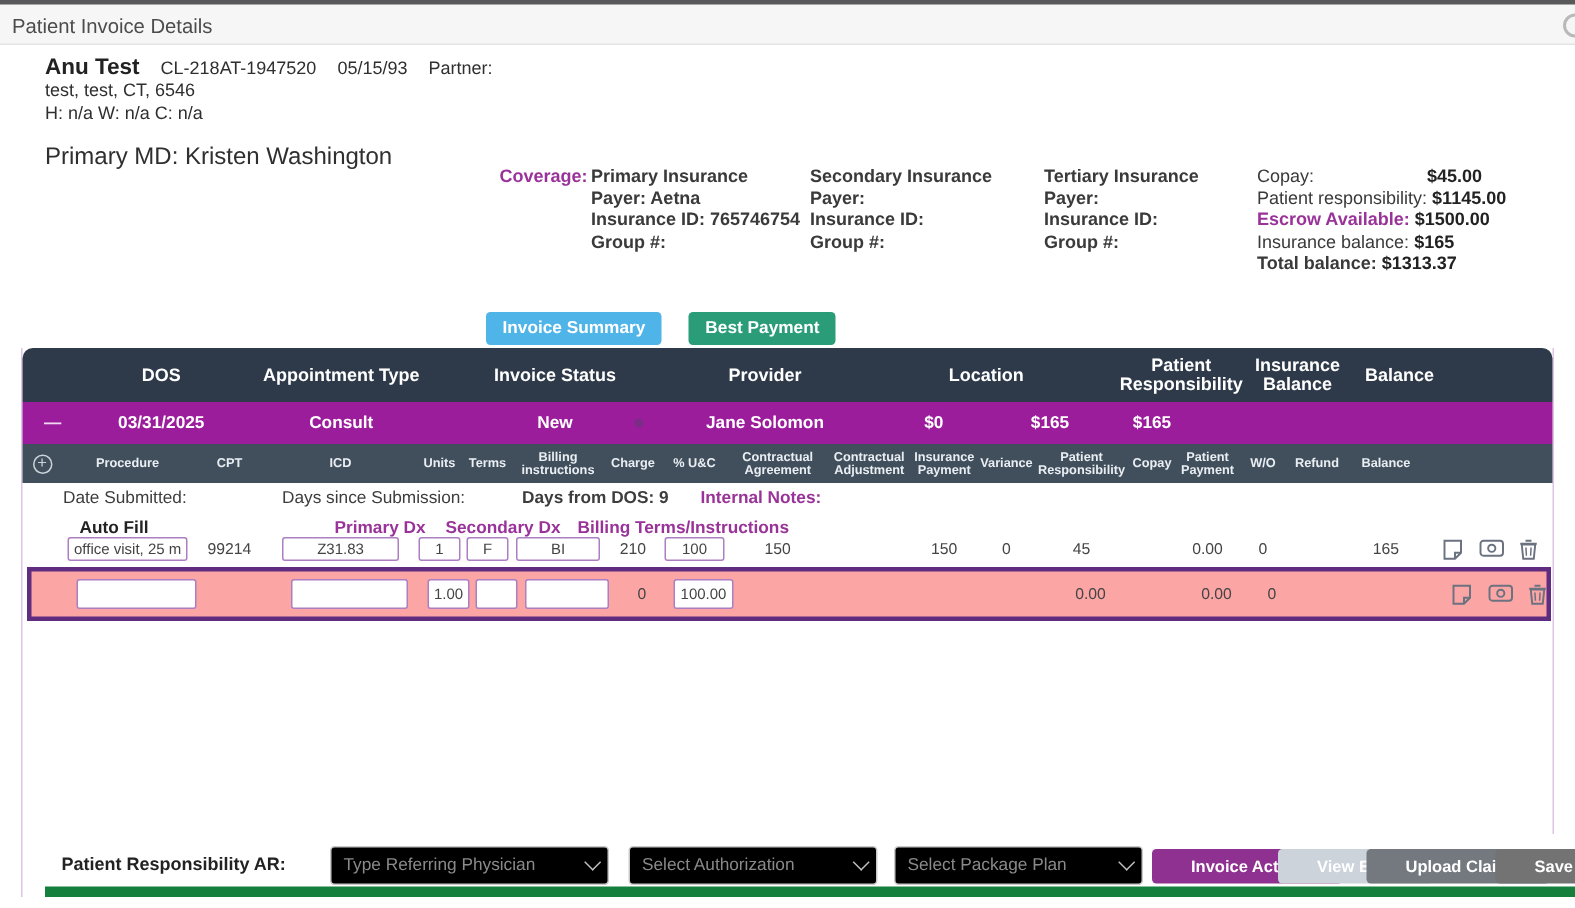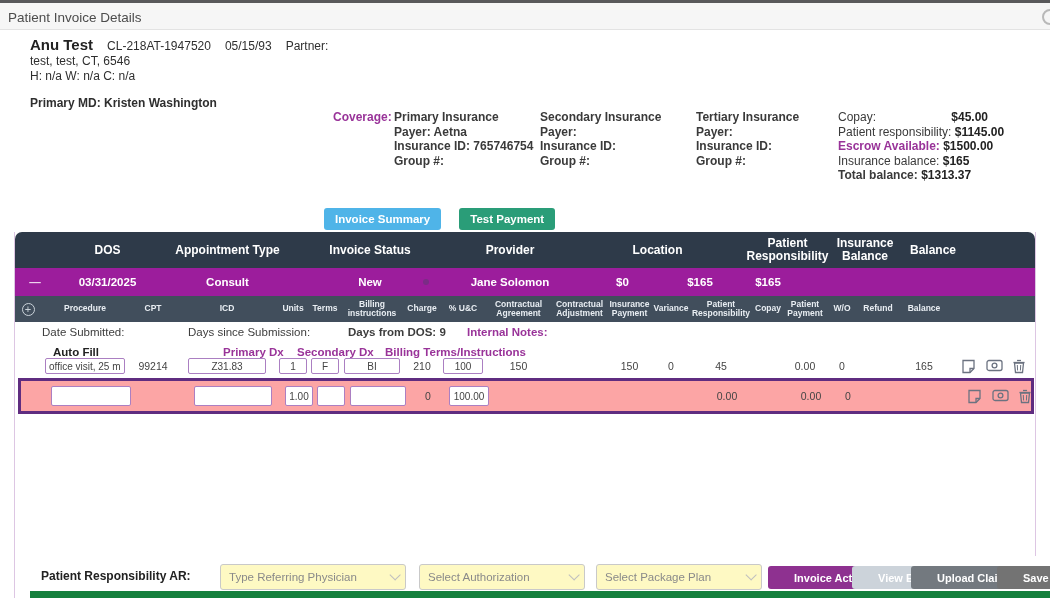--- a/index.html
+++ b/index.html
@@ -8,21 +8,21 @@
 
   
   .titlebar { position:absolute; left:0; top:0; width:1050px; height:30px; background:#f6f6f6; border-top:3px solid #59595b; border-bottom:1px solid #e3e3e3; }
   .titlebar .title { position:absolute; left:8px; top:7px; font-size:13.5px; color:#4c4c4c; }
   .partial-circle { position:absolute; right:-8px; top:6px; width:16px; height:16px; border:2px solid #b9b9b9; border-radius:50%; }
 
   
   .patient { position:absolute; left:30px; top:37px; font-size:12px; color:#2f2f2f; line-height:15px; }
   .patient .l1 { display:flex; align-items:baseline; gap:14px; }
   .pname { font-size:15px; font-weight:bold; color:#222; }
-  .pmd { position:absolute; left:30px; top:96px; font-size:12px; font-weight:bold; color:#2f2f2f; }
+  .pmd { position:absolute; left:30px; top:96px; font-size:16px; font-weight:normal; color:#2f2f2f; }
 
   
   .coverage-label { position:absolute; left:333px; top:110px; font-size:12px; font-weight:bold; color:#993399; }
   .plan { position:absolute; top:110px; width:145px; font-size:12px; font-weight:600; color:#3a3a3a; line-height:14.5px; }
   .plan.p1 { left:394px; } .plan.p2 { left:540px; } .plan.p3 { left:696px; }
   .fin { position:absolute; left:838px; top:110px; width:178px; font-size:12px; color:#3a3a3a; line-height:14.5px; }
   .fin .row { display:flex; }
   .fin .row .v { font-weight:bold; color:#222; }
   .fin .row.sp { justify-content:space-between; width:150px; }
   .fin .lbl-purple { color:#993399; font-weight:bold; }
@@ -81,21 +81,21 @@
   .din.w-icd { width:78px; }
   .din.w-sm { width:28px; }
   .din.w-bi { width:56px; }
   .din.w-uc { width:40px; }
   .rowicon { width:15px; height:15px; cursor:pointer; }
   .rowicon svg { display:block; }
 
   
   .cfooter { position:absolute; left:15px; bottom:0; width:1022px; height:42px; border-bottom:7px solid #15803d; background:#fff; }
   .f-label { position:absolute; left:11px; top:13px; font-size:12px; font-weight:bold; color:#222; }
-  .dd { position:absolute; top:8px; height:26px; border:1px solid #c9c9c9; border-radius:3px; background:#fef9c3; display:flex; align-items:center; justify-content:space-between; padding:0 8px; font-size:11.5px; color:#8a8a8a; cursor:pointer; }
+  .dd { position:absolute; top:8px; height:26px; border:1px solid #c9c9c9; border-radius:3px; background:#000000; display:flex; align-items:center; justify-content:space-between; padding:0 8px; font-size:11.5px; color:#8a8a8a; cursor:pointer; }
   .dd1 { left:190px; width:186px; } .dd2 { left:389px; width:166px; } .dd3 { left:566px; width:166px; }
   .chev { width:8px; height:8px; border-right:1.5px solid #bfbfbf; border-bottom:1.5px solid #bfbfbf; transform:rotate(45deg) translateY(-3px); }
   .fbtn { position:absolute; top:10px; height:23px; border:none; border-radius:3px; color:#fff; font-size:11px; font-weight:bold; font-family:"Liberation Sans", sans-serif; padding:0 26px; cursor:pointer; }
   .fb1 { left:738px; background:#8e3190; }
   .fb2 { left:822px; background:#ccd3da; }
   .fb3 { left:881px; background:#73797f; }
   .fb4 { left:967px; background:#737373; }
 </style>
 </head>
 <body>
@@ -153,21 +153,21 @@
     <div class="row">
       <span>Insurance balance:</span>&nbsp;<span class="v">$165</span>
     </div>
     <div class="row">
       <span class="lbl-bold">Total balance:</span>&nbsp;<span class="v">$1313.37</span>
     </div>
   </div>
 
   <div class="mid-actions">
     <button class="btn-summary">Invoice Summary</button>
-    <button class="btn-apply">Test Payment</button>
+    <button class="btn-apply">Best Payment</button>
   </div>
 
   <div class="card">
 
     <div class="thead">
       <div class="co1"></div>
       <div class="co2">DOS</div>
       <div class="co3">Appointment Type</div>
       <div class="co4">Invoice Status</div>
       <div class="co5">Provider</div>

